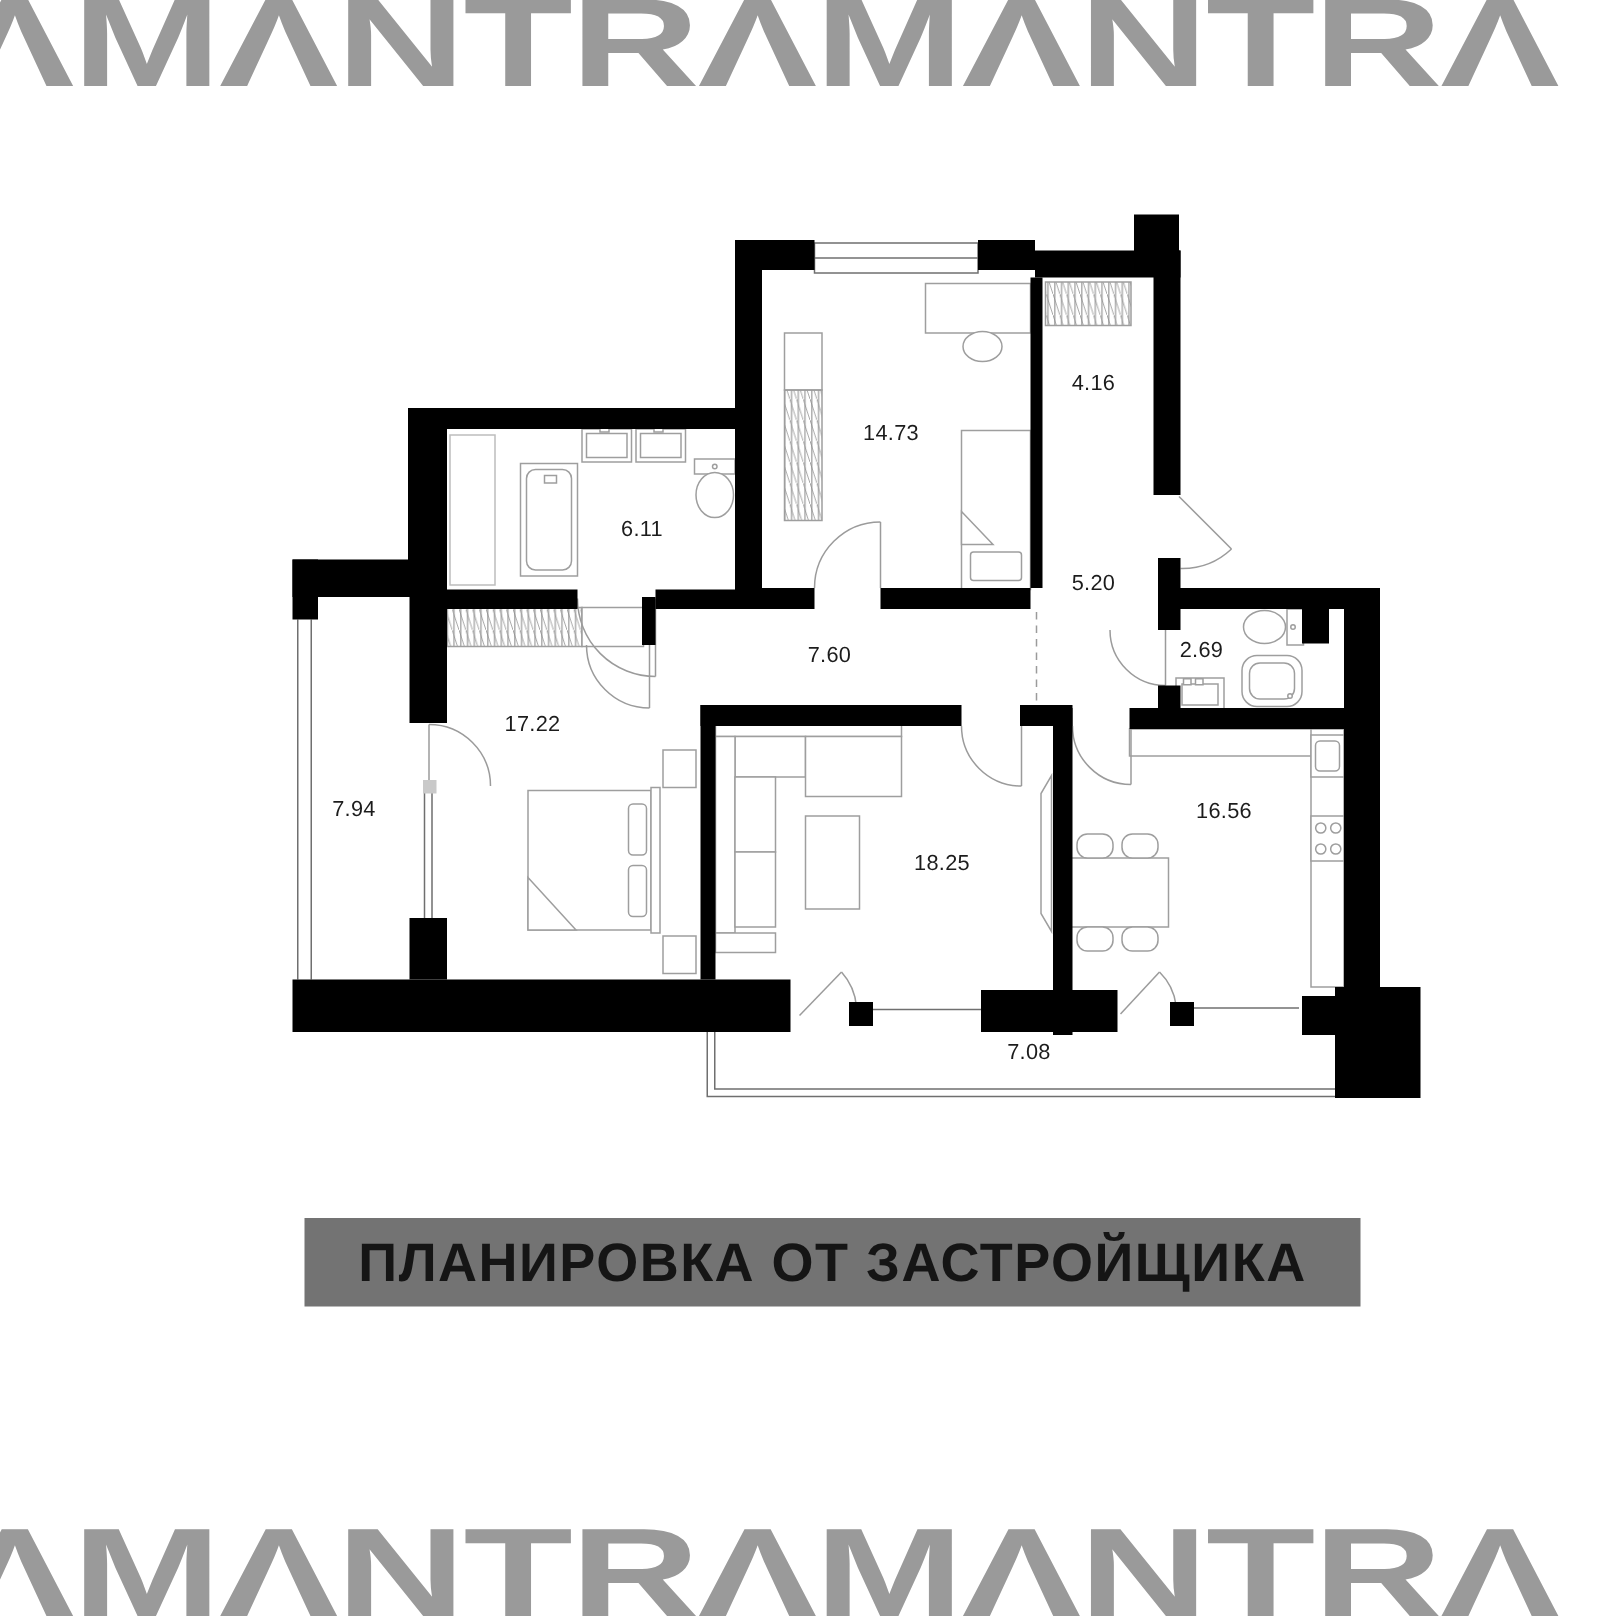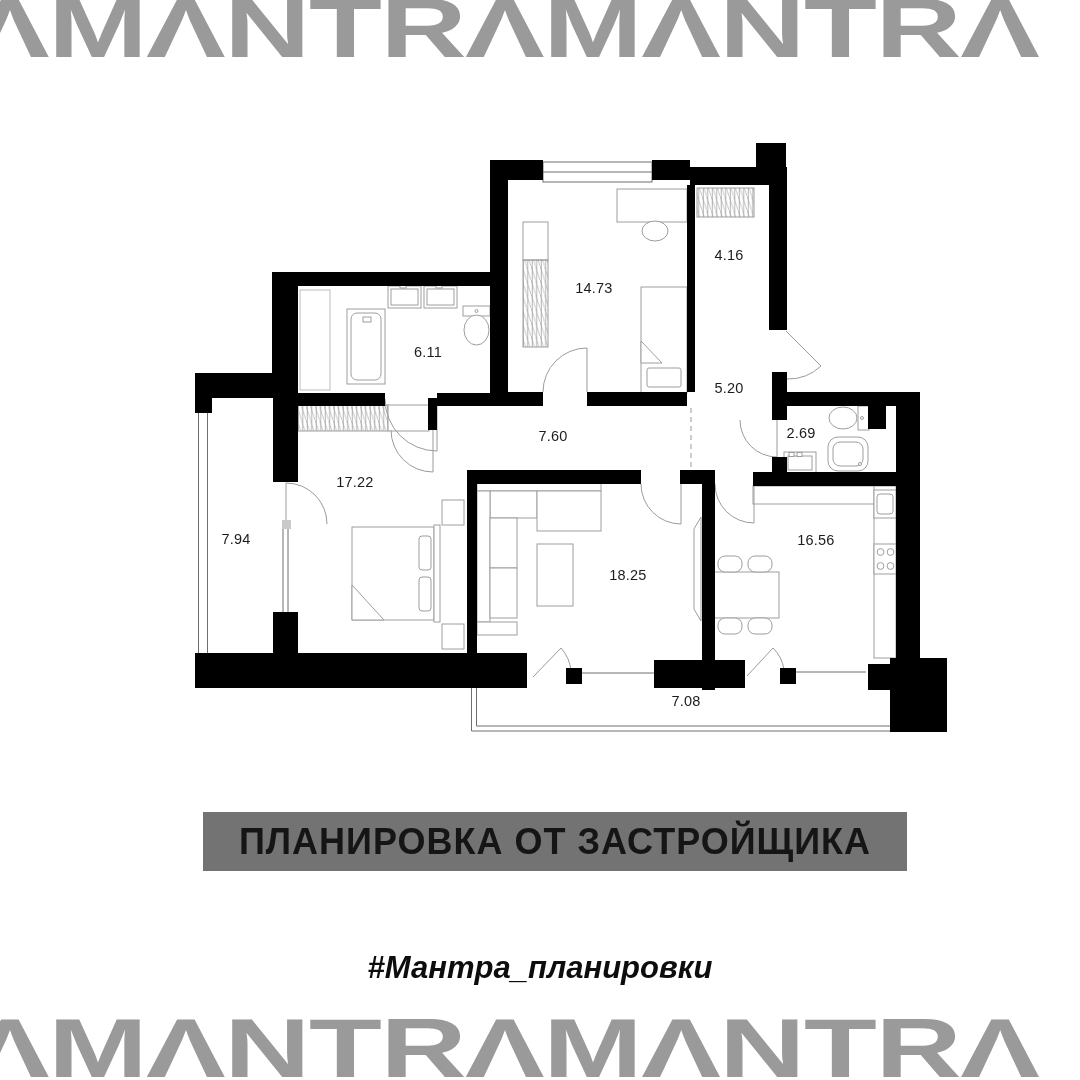--- a/index.html
+++ b/index.html
@@ -242,17 +242,16 @@
       <text class="room-label" x="816" y="545">16.56</text>
       <text class="room-label" x="628" y="580">18.25</text>
       <text class="room-label" x="686" y="706">7.08</text>
     </g>
   </svg>
 
   <div class="banner">
     <span class="banner-text">ПЛАНИРОВКА ОТ ЗАСТРОЙЩИКА</span>
   </div>
 
-  <div class="hashtag">#Мантра_планировки</div>
 
   <div class="logo-strip logo-bottom">ΛMΛNTRΛMΛNTRΛ</div>
 
 </div>
 
 </body></html>

